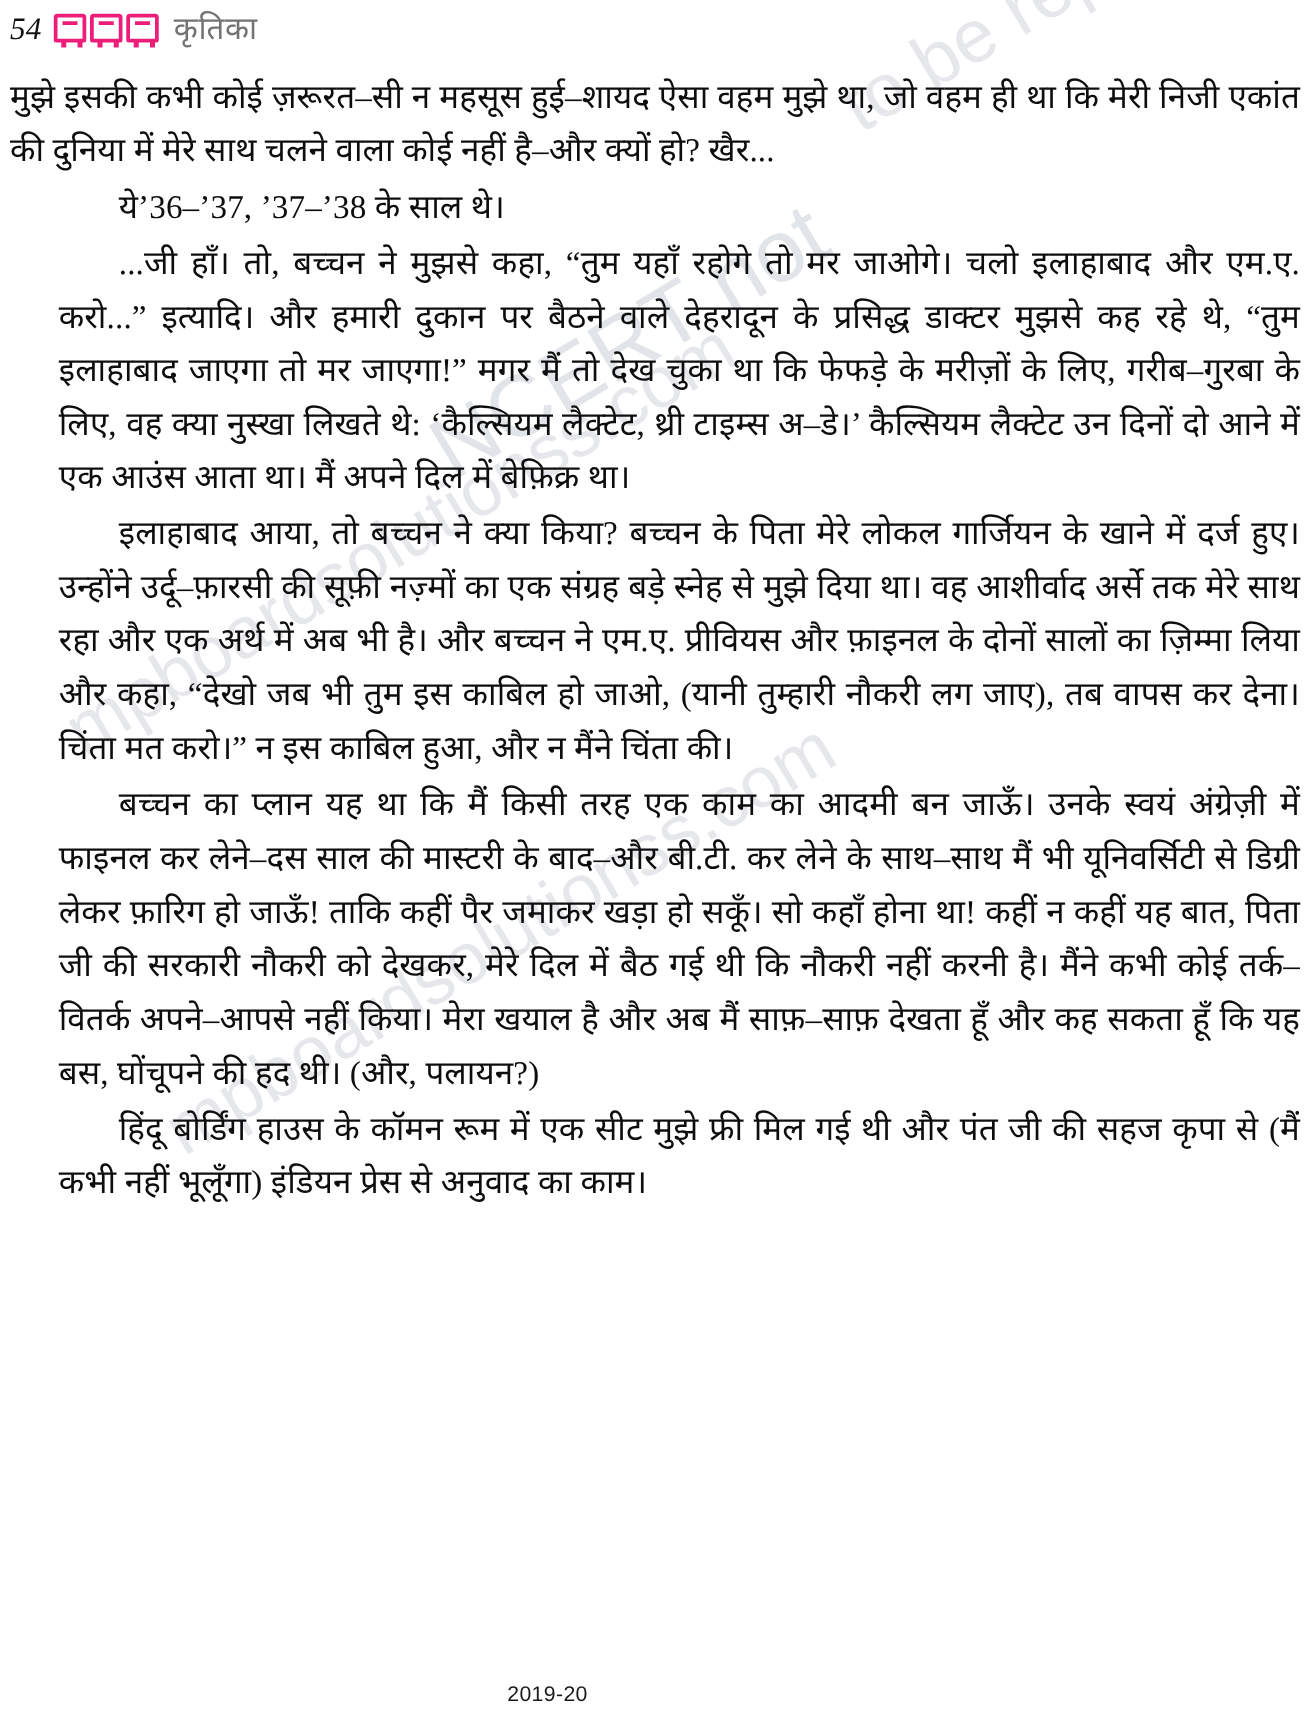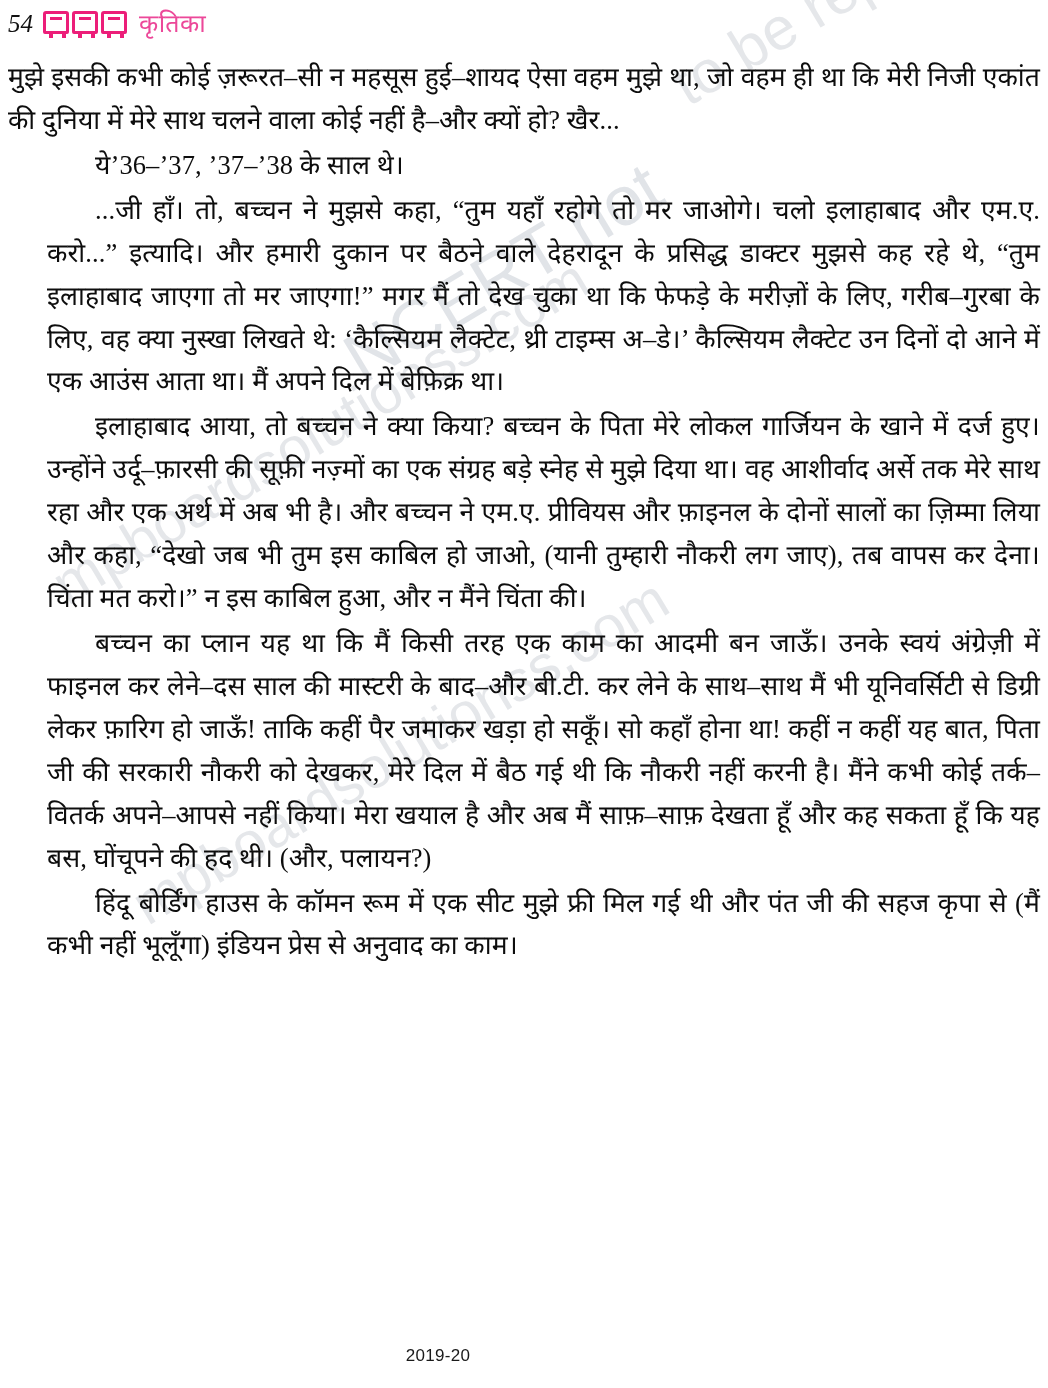--- a/index.html
+++ b/index.html
@@ -76,21 +76,21 @@
     left: 3px;
     bottom: -7px;
     width: 4px;
     height: 5px;
     background: #ec1e79;
     box-shadow: 13px 0 0 #ec1e79;
   }
   .brand {
     font-family: "Liberation Serif", serif;
     font-size: 25px;
-    color: #ec4899;
+    color: #737373;
     letter-spacing: 0.5px;
     line-height: 1;
   }
 
   
   .content {
     position: absolute;
     top: 56px;
     left: 8px;
     width: 1032px;

